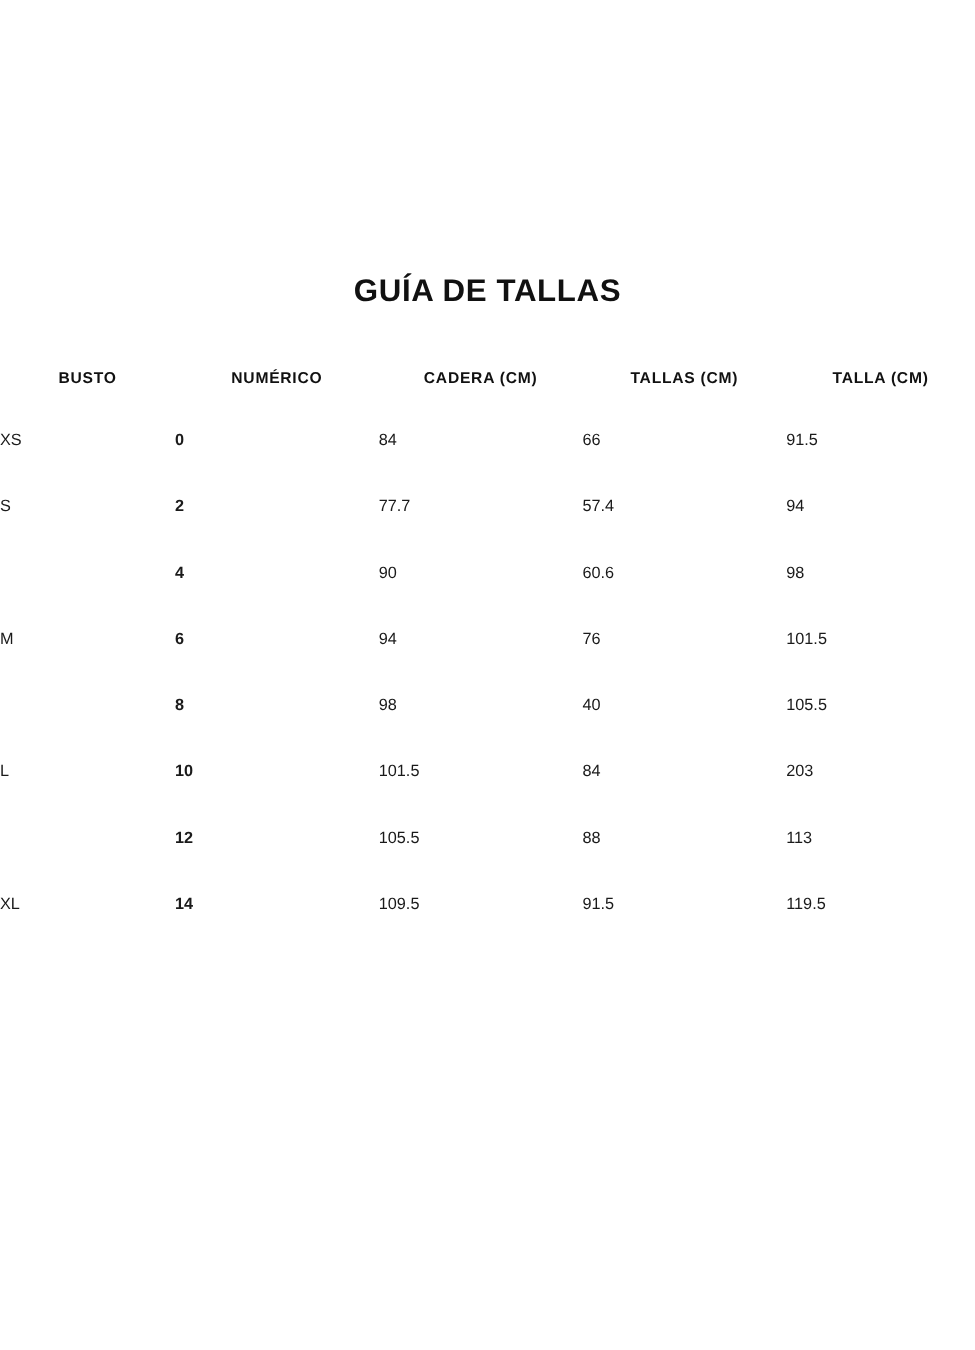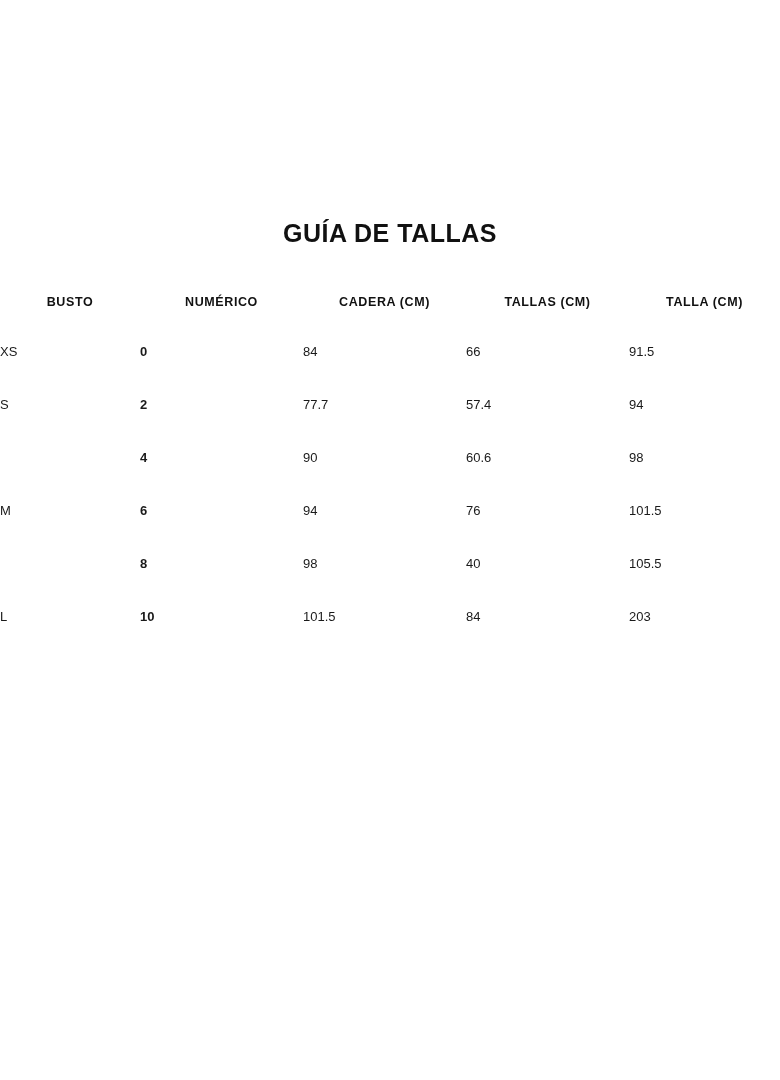--- a/index.html
+++ b/index.html
@@ -128,16 +128,30 @@
         <td>40</td>
         <td>105.5</td>
       </tr>
       <tr>
         <td class="talla-cell">L</td>
         <td class="numeric-cell">10</td>
         <td>101.5</td>
         <td>84</td>
         <td>203</td>
       </tr>
+      <tr>
+        <td class="talla-cell"></td>
+        <td class="numeric-cell">12</td>
+        <td>105.5</td>
+        <td>88</td>
+        <td>113</td>
+      </tr>
+      <tr>
+        <td class="talla-cell">XL</td>
+        <td class="numeric-cell">14</td>
+        <td>109.5</td>
+        <td>91.5</td>
+        <td>119.5</td>
+      </tr>
     </tbody>
   </table>
 
 </div>
 
 </body></html>

